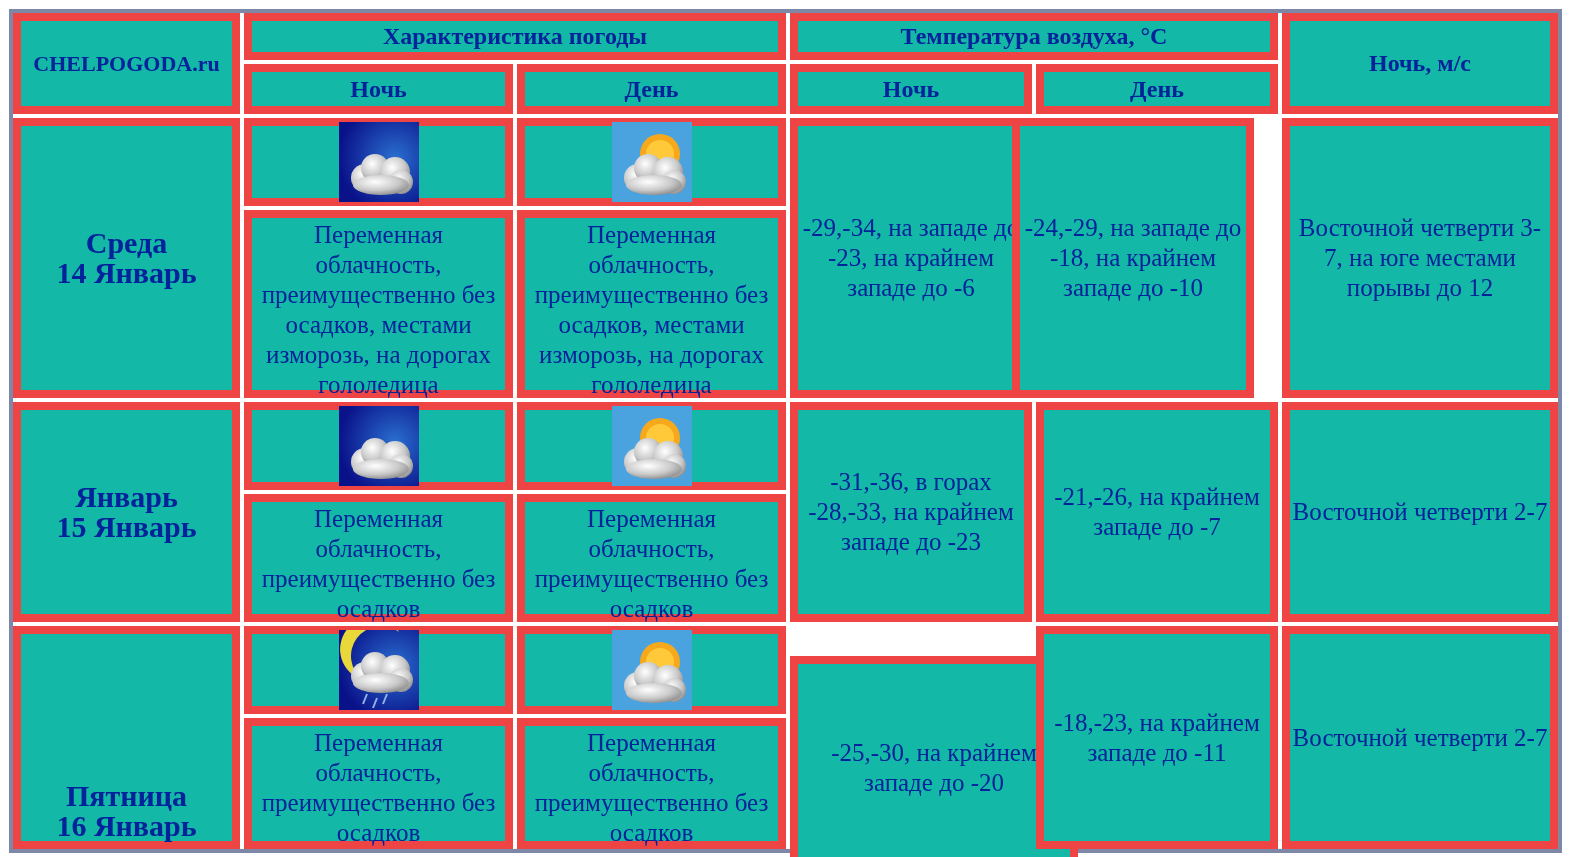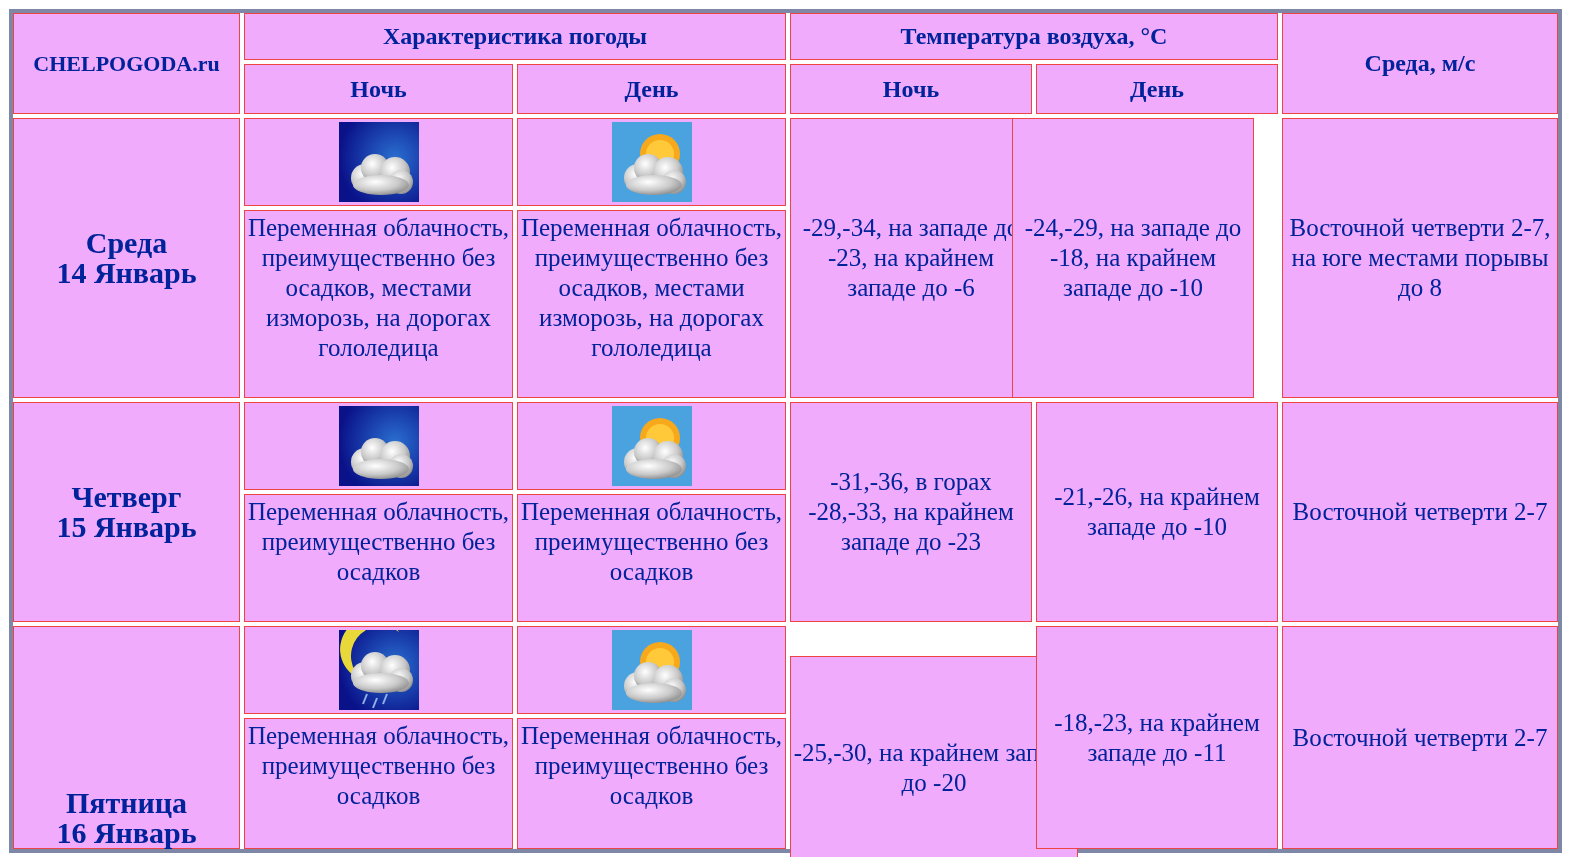--- a/index.html
+++ b/index.html
@@ -1,18 +1,18 @@
 <!DOCTYPE html>
 <html><head>
 <meta charset="utf-8">
 <style>
   html, body { margin:0; padding:0; background:#ffffff; }
   body { width:1570px; height:857px; position:relative; overflow:hidden; font-family:"Liberation Serif", "DejaVu Serif", serif; color:#00229a; }
   .outer { position:absolute; left:9px; top:9px; width:1545px; height:836px; border:4px solid #7f87a6; background:#fff; }
-  .cell { position:absolute; border:1px solid #ef4444; box-sizing:border-box; background:#f0abfc; display:flex; align-items:center; justify-content:center; text-align:center; }
+  .cell { position:absolute; border:8px solid #ef4444; box-sizing:border-box; background:#14b8a6; display:flex; align-items:center; justify-content:center; text-align:center; }
   .hdr { font-weight:bold; font-size:24px; color:#00229a; }
   .brand { font-weight:bold; font-size:22px;align-items:center; }
   .date { font-weight:bold; font-size:30px; line-height:30px; }
   .txt { font-size:25px; line-height:30px; }
   .desc { align-items:flex-start; padding-top:2px; }
   .icon { width:80px; height:80px; display:block; }
 </style>
 </head>
 <body>
 
@@ -42,21 +42,21 @@
 <div class="cell hdr brand" style="left:13px;top:13px;width:227px;height:101px;">
   <span>CHELPOGODA.ru</span>
 </div>
 <div class="cell hdr" style="left:244px;top:13px;width:542px;height:47px;">
   <span>Характеристика погоды</span>
 </div>
 <div class="cell hdr" style="left:790px;top:13px;width:488px;height:47px;">
   <span>Температура воздуха, °C</span>
 </div>
 <div class="cell hdr" style="left:1282px;top:13px;width:276px;height:101px;">
-  <span>Среда, м/с</span>
+  <span>Ночь, м/с</span>
 </div>
 <div class="cell hdr" style="left:244px;top:64px;width:269px;height:50px;">
   <span>Ночь</span>
 </div>
 <div class="cell hdr" style="left:517px;top:64px;width:269px;height:50px;">
   <span>День</span>
 </div>
 <div class="cell hdr" style="left:790px;top:64px;width:242px;height:50px;">
   <span>Ночь</span>
 </div>
@@ -91,26 +91,26 @@
 <div class="cell txt desc" style="left:517px;top:210px;width:269px;height:188px;">
   <span>Переменная облачность, преимущественно без осадков, местами изморозь, на дорогах гололедица</span>
 </div>
 <div class="cell txt" style="left:790px;top:118px;width:242px;height:280px;">
   <span>-29,-34, на западе до -23, на крайнем западе до -6</span>
 </div>
 <div class="cell txt" style="left:1012px;top:118px;width:242px;height:280px;">
   <span>-24,-29, на западе до -18, на крайнем западе до -10</span>
 </div>
 <div class="cell txt" style="left:1282px;top:118px;width:276px;height:280px;">
-  <span>Восточной четверти 2-7, на юге местами порывы до 8</span>
+  <span>Восточной четверти 3-7, на юге местами порывы до 12</span>
 </div>
 
 <div class="cell date" style="left:13px;top:402px;width:227px;height:220px;">
   <div>
-      <div>Четверг</div>
+      <div>Январь</div>
       <div>15 Январь</div>
     </div>
 </div>
 <div class="cell" style="left:244px;top:402px;width:269px;height:88px;">
   <svg class="icon" viewBox="0 0 80 80">
     <rect width="80" height="80" fill="url(#nightg)"></rect>
     <path d="M52 4 A30 30 0 1 0 30 64 A24 24 0 0 1 52 4Z" fill="#e8c45a"></path>
     <use href="#clouds"></use>
   </svg>
 </div>
@@ -125,21 +125,21 @@
 <div class="cell txt desc" style="left:244px;top:494px;width:269px;height:128px;">
   <span>Переменная облачность, преимущественно без осадков</span>
 </div>
 <div class="cell txt desc" style="left:517px;top:494px;width:269px;height:128px;">
   <span>Переменная облачность, преимущественно без осадков</span>
 </div>
 <div class="cell txt" style="left:790px;top:402px;width:242px;height:220px;">
   <span>-31,-36, в горах -28,-33, на крайнем западе до -23</span>
 </div>
 <div class="cell txt" style="left:1036px;top:402px;width:242px;height:220px;">
-  <span>-21,-26, на крайнем западе до -10</span>
+  <span>-21,-26, на крайнем западе до -7</span>
 </div>
 <div class="cell txt" style="left:1282px;top:402px;width:276px;height:220px;">
   <span>Восточной четверти 2-7</span>
 </div>
 
 <div class="cell date" style="left:13px;top:626px;width:227px;height:223px;align-items:flex-end;">
   <div>
       <div>Пятница</div>
       <div>16 Январь</div>
     </div>

